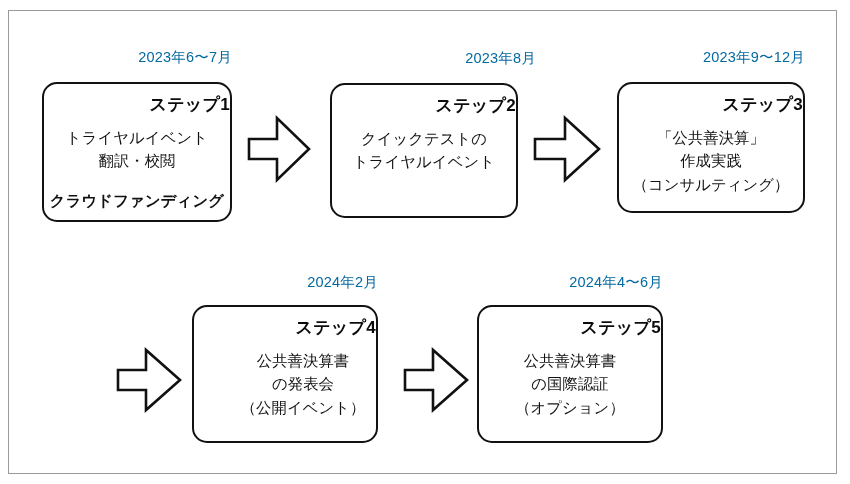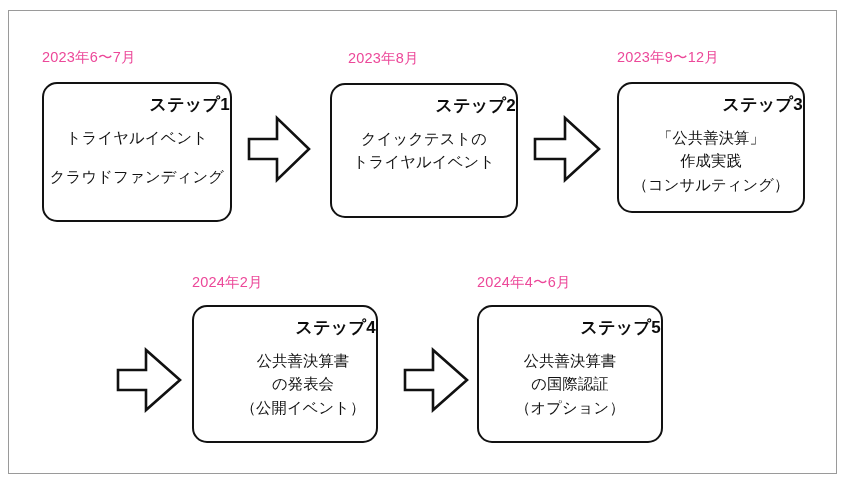--- a/index.html
+++ b/index.html
@@ -29,25 +29,25 @@
     width: 829px;
     height: 464px;
     border: 1px solid #9a9a9a;
     box-sizing: border-box;
     background: #ffffff;
   }
 
   
   .date-label {
     position: absolute;
-    text-align: left;
+    text-align: right;
     font-size: 14.5px;
     font-weight: 400;
     letter-spacing: 0.2px;
-    color: #ec4899;
+    color: #0369a1;
     white-space: nowrap;
     line-height: 1;
   }
 
   
   .step-box {
     position: absolute;
     box-sizing: border-box;
     border: 2.6px solid #121212;
     border-radius: 15px;
@@ -79,21 +79,21 @@
   .step-line {
     font-size: 15.3px;
     font-weight: 400;
     line-height: 1.55;
     color: #111111;
     white-space: nowrap;
     letter-spacing: 0.1px;
   }
 
   .step-line.bold {
-    font-weight: 400;
+    font-weight: 700;
     letter-spacing: 0.2px;
   }
 
   
   .step-line.spaced-top {
     margin-top: 16px;
   }
 
   
   .arrow {
@@ -109,20 +109,21 @@
 
 <div id="canvas">
 
   <div id="page-frame"></div>
 
   <div class="date-label" style="left:42px; top:50px; width:190px;">2023年6〜7月</div>
   <div class="step-box" style="left:42px; top:82px; width:190px; height:140px;">
     <div class="step-title">ステップ1</div>
     <div class="step-lines">
       <div class="step-line">トライヤルイベント</div>
+      <div class="step-line">翻訳・校閲</div>
       <div class="step-line bold spaced-top">クラウドファンディング</div>
     </div>
   </div>
 
   <div class="arrow" style="left:247px; top:116px;">
     <svg width="64" height="66" viewBox="0 0 64 66" aria-hidden="true">
       <polygon points="2,23 30,23 30,2 62,33 30,64 30,43 2,43" fill="#ffffff" stroke="#111111" stroke-width="2.6" stroke-linejoin="miter"></polygon>
     </svg>
   </div>
 

